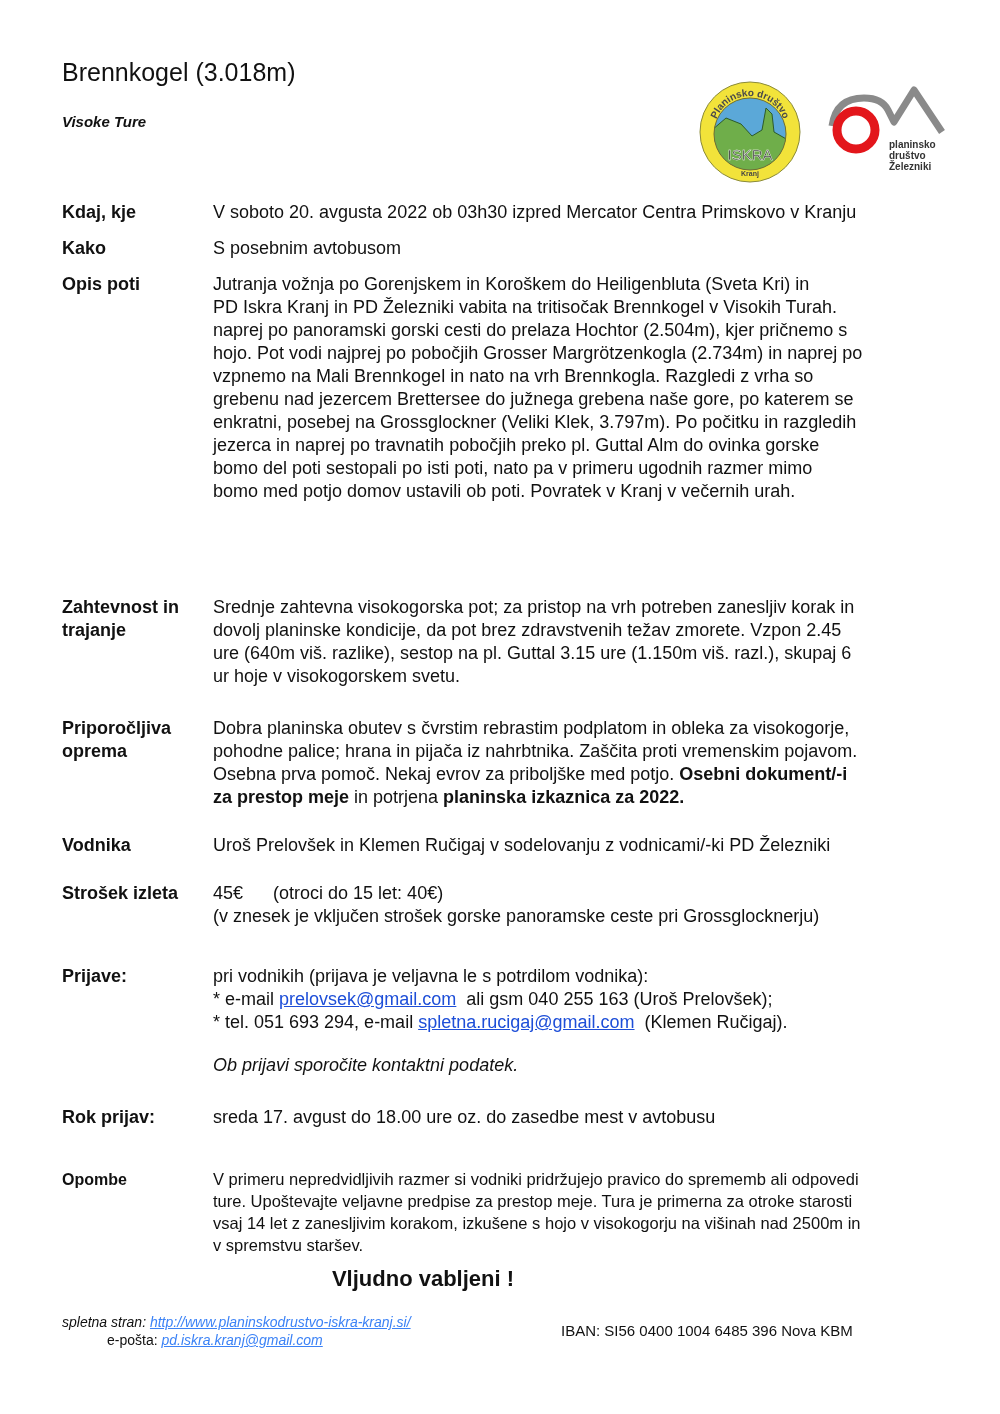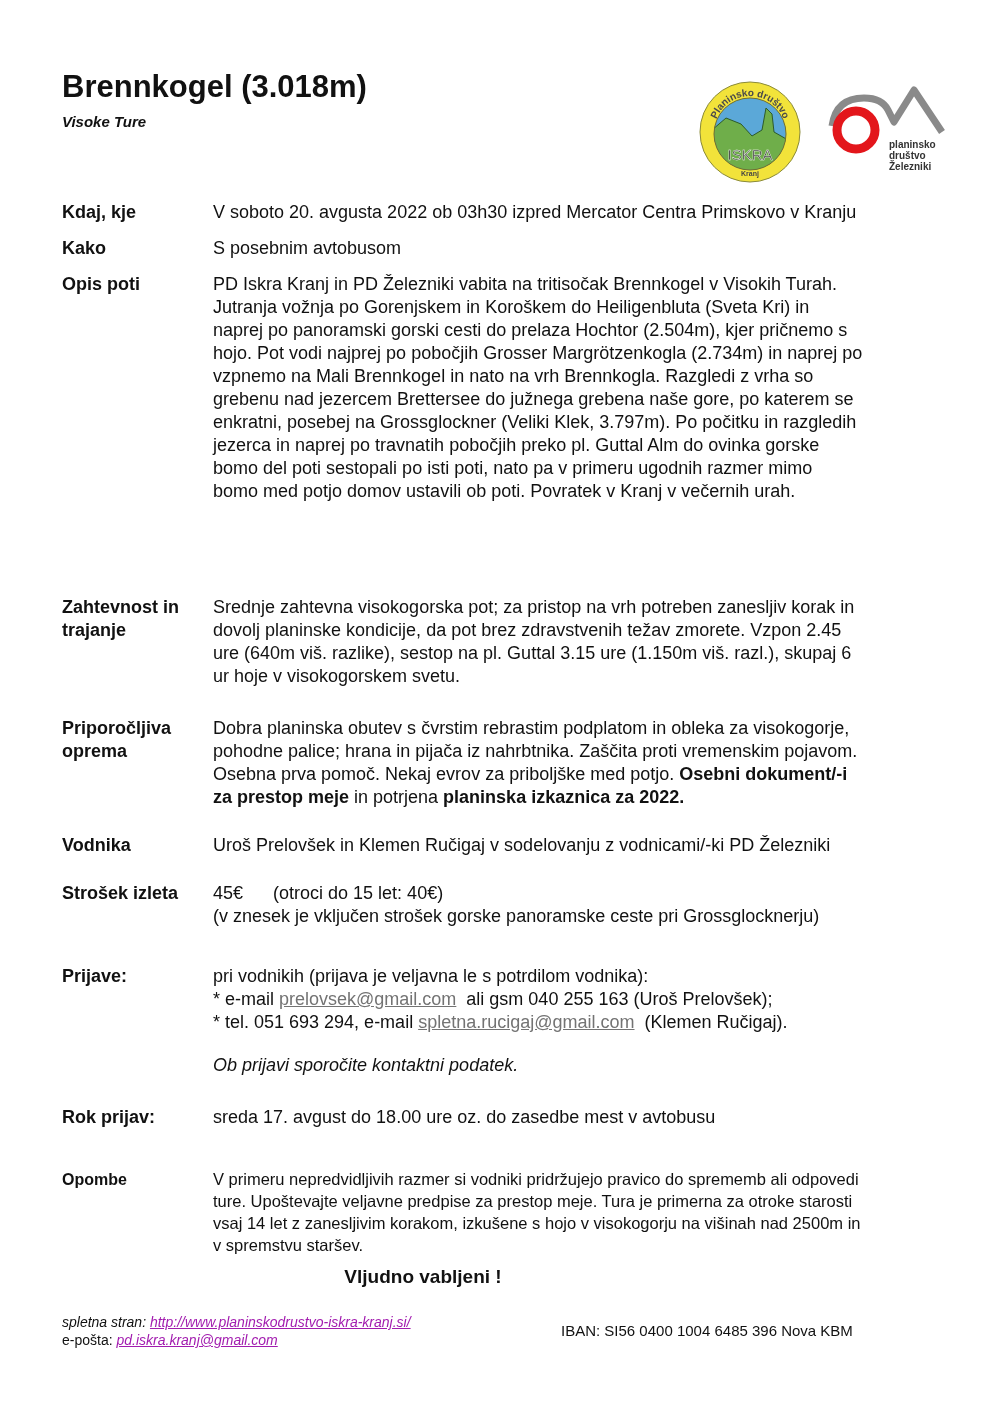--- a/index.html
+++ b/index.html
@@ -1,38 +1,38 @@
 <!DOCTYPE html>
 <html><head>
   <meta charset="utf-8">
   <style>
     html, body { margin: 0; padding: 0; background: #ffffff; }
     body {
       width: 1000px; height: 1414px; position: relative; overflow: hidden;
       font-family: "Liberation Sans", sans-serif; color: #111;
     }
-    .title { position: absolute; left: 62px; top: 69px; font-size: 31px; font-weight: bold; margin: 0; }
+    .title { position: absolute; left: 62px; top: 58px; font-size: 25px; font-weight: normal; margin: 0; }
     .subtitle { position: absolute; left: 62px; top: 113px; font-size: 15px; font-weight: bold; font-style: italic; margin: 0; }
     .logo-iskra { position: absolute; left: 696px; top: 80px; width: 108px; height: 104px; }
     .logo-zelezniki { position: absolute; left: 826px; top: 86px; width: 120px; height: 90px; }
 
     .row { position: absolute; left: 62px; width: 890px; }
     .label { position: absolute; left: 0; top: 0; width: 140px; font-size: 18px; font-weight: bold; line-height: 23px; }
     .label.small { font-size: 16px; }
     .value { position: absolute; left: 151px; top: 0; width: 740px; font-size: 18px; line-height: 23px; }
     .value.small { font-size: 16.5px; line-height: 22px; }
     .value b { font-weight: bold; }
     .value .ital { font-style: italic; display: inline-block; margin-top: 20px; }
-    a.link { color: #737373; text-decoration: underline; }
+    a.link { color: #1d4ed8; text-decoration: underline; }
     .gap { display: inline-block; width: 30px; }
 
-    .closing { position: absolute; left: 0; width: 846px; top: 1266px; text-align: center; font-size: 19px; font-weight: bold; }
+    .closing { position: absolute; left: 0; width: 846px; top: 1266px; text-align: center; font-size: 22px; font-weight: bold; }
 
     .footer-left { position: absolute; left: 62px; top: 1313px; font-size: 14px; line-height: 18px; }
-    .footer-left a { color: #a21caf; font-style: italic; text-decoration: underline; }
+    .footer-left a { color: #3b82f6; font-style: italic; text-decoration: underline; }
     .footer-right { position: absolute; left: 561px; top: 1322px; font-size: 15px; }
   </style>
 </head>
 <body>
 
 <h1 class="title">Brennkogel (3.018m)</h1>
 <h2 class="subtitle">Visoke Ture</h2>
 
 <svg class="logo-iskra" viewBox="0 0 108 104">
   <defs>
@@ -69,22 +69,22 @@
 </div>
 
 <div class="row" style="top:237px;">
   <div class="label">Kako</div>
   <div class="value">S posebnim avtobusom</div>
 </div>
 
 <div class="row" style="top:273px;">
   <div class="label">Opis poti</div>
   <div class="value">
+    <div>Jutranja vožnja po Gorenjskem in Koroškem do Heiligenbluta (Sveta Kri) in</div>
     <div>PD Iskra Kranj in PD Železniki vabita na tritisočak Brennkogel v Visokih Turah.</div>
-    <div>Jutranja vožnja po Gorenjskem in Koroškem do Heiligenbluta (Sveta Kri) in</div>
     <div>naprej po panoramski gorski cesti do prelaza Hochtor (2.504m), kjer pričnemo s</div>
     <div>hojo. Pot vodi najprej po pobočjih Grosser Margrötzenkogla (2.734m) in naprej po</div>
     <div>vzpnemo na Mali Brennkogel in nato na vrh Brennkogla. Razgledi z vrha so</div>
     <div>grebenu nad jezercem Brettersee do južnega grebena naše gore, po katerem se</div>
     <div>enkratni, posebej na Grossglockner (Veliki Klek, 3.797m). Po počitku in razgledih</div>
     <div>jezerca in naprej po travnatih pobočjih preko pl. Guttal Alm do ovinka gorske</div>
     <div>bomo del poti sestopali po isti poti, nato pa v primeru ugodnih razmer mimo</div>
     <div>bomo med potjo domov ustavili ob poti. Povratek v Kranj v večernih urah.</div>
   </div>
 </div>
@@ -150,15 +150,15 @@
     <div>ture. Upoštevajte veljavne predpise za prestop meje. Tura je primerna za otroke starosti</div>
     <div>vsaj 14 let z zanesljivim korakom, izkušene s hojo v visokogorju na višinah nad 2500m in</div>
     <div>v spremstvu staršev.</div>
   </div>
 </div>
 
 <div class="closing">Vljudno vabljeni !</div>
 
 <div class="footer-left">
   <div><span style="white-space:pre;font-style:italic;">spletna stran: </span><a>http://www.planinskodrustvo-iskra-kranj.si/</a></div>
-  <div><span style="white-space:pre;">e-pošta: </span><a>pd.iskra.kranj@gmail.com</a></div>
+  <div><span style="white-space:pre;margin-left:45px;">e-pošta: </span><a>pd.iskra.kranj@gmail.com</a></div>
 </div>
 <div class="footer-right">IBAN: SI56 0400 1004 6485 396 Nova KBM</div>
 
 </body></html>

